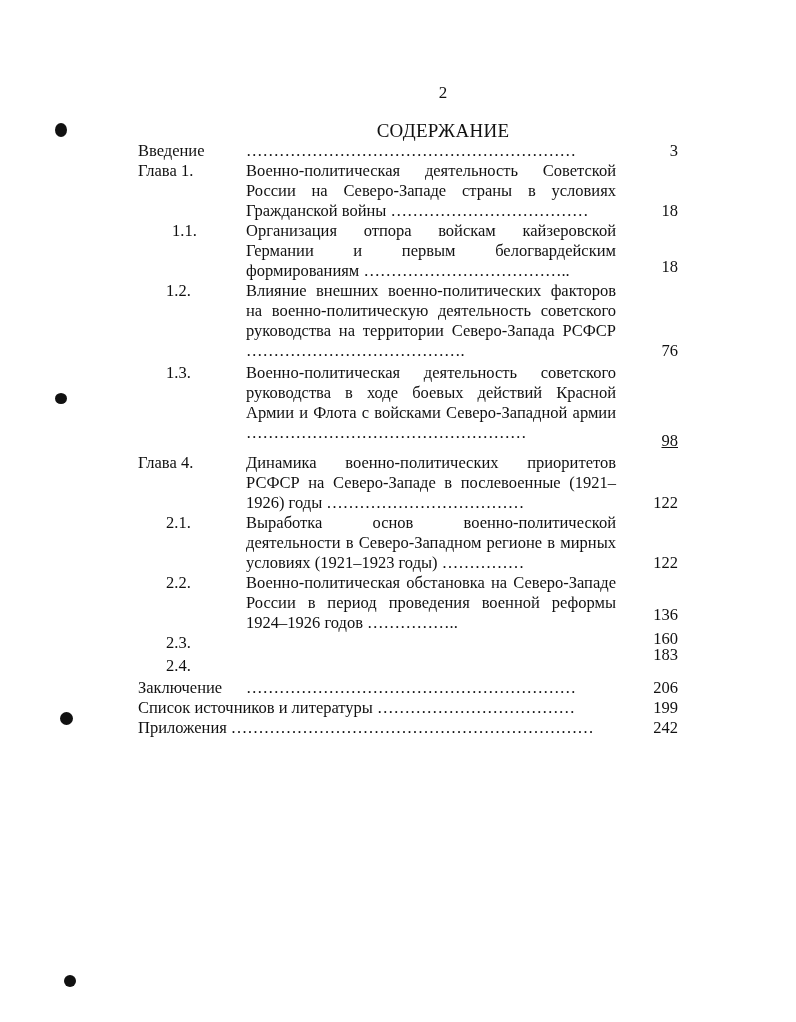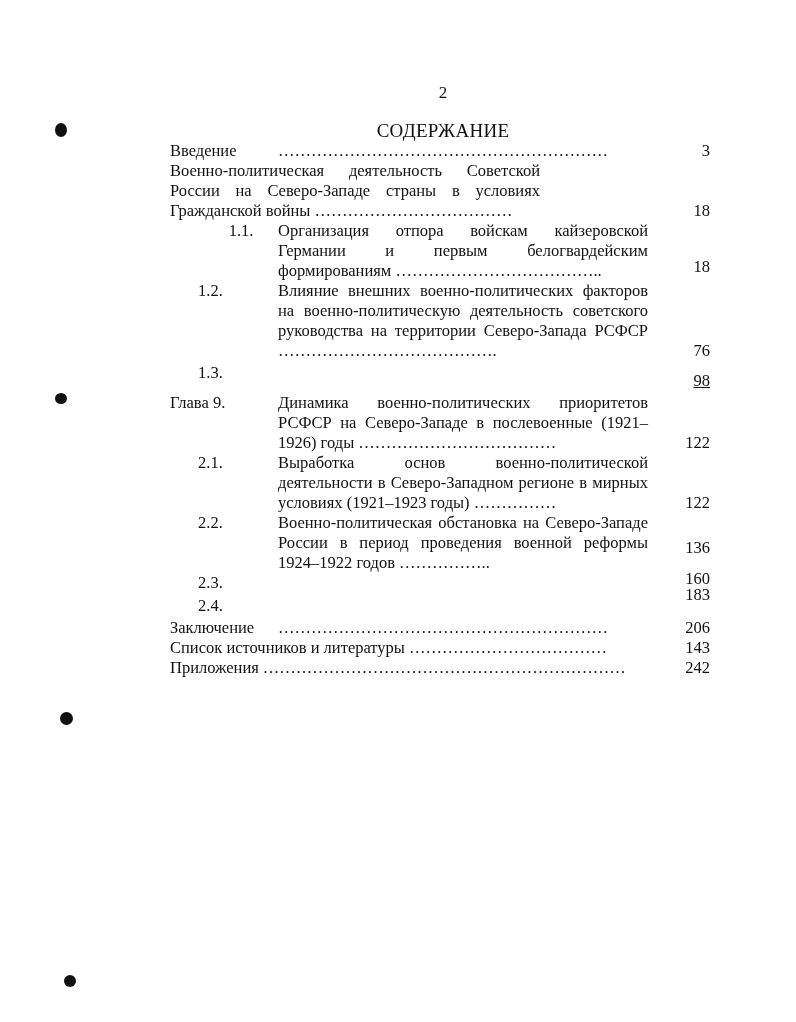--- a/index.html
+++ b/index.html
@@ -3,24 +3,24 @@
 <meta charset="utf-8">
 <style>
   html, body { margin: 0; padding: 0; background: #ffffff; }
   body {
     width: 796px; height: 1022px; position: relative; overflow: hidden;
     font-family: "Liberation Serif", "DejaVu Serif", serif; color: #111;
   }
   .page-num { position: absolute; left: 0; width: 886px; top: 83px; text-align: center; font-size: 17px; }
   .title { position: absolute; left: 0; width: 886px; top: 120px; text-align: center; font-size: 19px; letter-spacing: 0.3px; }
   .mark { position: absolute; background: #111; border-radius: 50%; }
-  .toc { position: absolute; left: 138px; top: 141px; width: 540px; font-size: 16.5px; line-height: 20px; margin-left: 32px; }
+  .toc { position: absolute; left: 138px; top: 141px; width: 540px; font-size: 16.5px; line-height: 20px; }
   .row { position: relative; display: flex; }
   .lab { width: 108px; flex: none; }
-  .lab.sub { text-indent: 34px; text-align: center; }
+  .lab.sub { text-indent: 34px; }
   .lab.sub2 { text-indent: 28px; }
   .txt { width: 370px; text-align: justify; text-align-last: left; flex: none; }
   .pg { position: absolute; right: 0; bottom: 0; width: 50px; text-align: right; }
   .pg.low { bottom: -8px; text-decoration: underline; }
   .dots { overflow: hidden; white-space: nowrap; }
   .full { display: flex; }
   .full .dl { flex: none; }
 </style>
 </head>
 <body>
@@ -33,68 +33,70 @@
 <div class="mark" style="left:60px;top:712px;width:13px;height:13px;"></div>
 <div class="mark" style="left:64px;top:975px;width:12px;height:12px;"></div>
 
 <div class="toc">
   <div class="row">
     <div class="lab">Введение</div>
     <div class="txt dots">……………………………………………………</div>
     <div class="pg">3</div>
   </div>
   <div class="row">
+    <div class="lab">Глава 1.</div>
     <div class="txt">Военно-политическая деятельность Советской России на Северо-Западе страны в условиях Гражданской войны ………………………………</div>
     <div class="pg">18</div>
   </div>
   <div class="row">
     <div class="lab sub">1.1.</div>
     <div class="txt">Организация отпора войскам кайзеровской Германии и первым белогвардейским формированиям ………………………………..</div>
     <div class="pg" style="bottom:4px">18</div>
   </div>
   <div class="row">
     <div class="lab sub2">1.2.</div>
     <div class="txt">Влияние внешних военно-политических факторов на военно-политическую деятельность советского руководства на территории Северо-Запада РСФСР ………………………………….</div>
     <div class="pg">76</div>
   </div>
   <div class="row" style="margin-top:2px">
     <div class="lab sub2">1.3.</div>
+    <div class="txt">Военно-политическая деятельность советского руководства в ходе боевых действий Красной Армии и Флота с войсками Северо-Западной армии ……………………………………………</div>
     <div class="pg low">98</div>
   </div>
   <div class="row" style="margin-top:10px">
-    <div class="lab">Глава 9.</div>
+    <div class="lab">Глава 4.</div>
     <div class="txt">Динамика военно-политических приоритетов РСФСР на Северо-Западе в послевоенные (1921–1926) годы ………………………………</div>
     <div class="pg">122</div>
   </div>
   <div class="row">
     <div class="lab sub2">2.1.</div>
     <div class="txt">Выработка основ военно-политической деятельности в Северо-Западном регионе в мирных условиях (1921–1923 годы) ……………</div>
     <div class="pg">122</div>
   </div>
   <div class="row">
     <div class="lab sub2">2.2.</div>
-    <div class="txt">Военно-политическая обстановка на Северо-Западе России в период проведения военной реформы 1924–1922 годов ……………..</div>
-    <div class="pg" style="bottom:15px">136</div>
+    <div class="txt">Военно-политическая обстановка на Северо-Западе России в период проведения военной реформы 1924–1926 годов ……………..</div>
+    <div class="pg" style="bottom:8px">136</div>
   </div>
   <div class="row">
     <div class="lab sub2">2.3.</div>
     <div class="pg" style="bottom:4px">160</div>
   </div>
   <div class="row" style="margin-top:3px">
     <div class="lab sub2">2.4.</div>
     <div class="pg" style="bottom:11px">183</div>
   </div>
   <div class="row" style="margin-top:2px">
     <div class="lab">Заключение</div>
     <div class="txt dots">……………………………………………………</div>
     <div class="pg">206</div>
   </div>
   <div class="row full">
     <div class="dl">Список источников и литературы</div>
     <div class="dots" style="width:210px;margin-left:4px">………………………………</div>
-    <div class="pg">143</div>
+    <div class="pg">199</div>
   </div>
   <div class="row full">
     <div class="dl">Приложения</div>
     <div class="dots" style="width:376px;margin-left:4px">…………………………………………………………</div>
     <div class="pg">242</div>
   </div>
 </div>
 
 </body></html>

